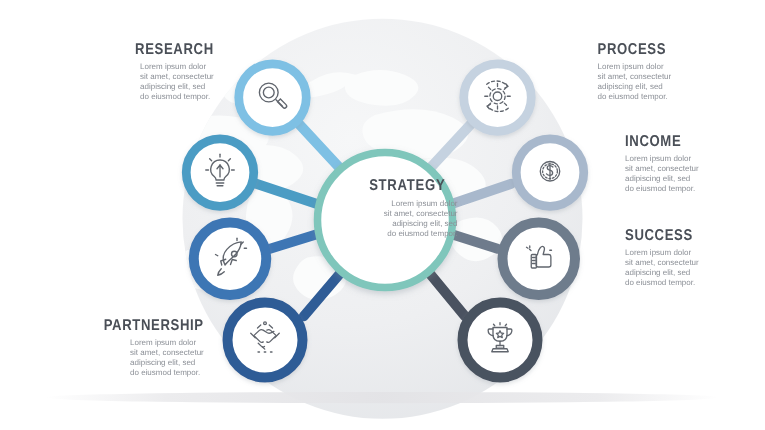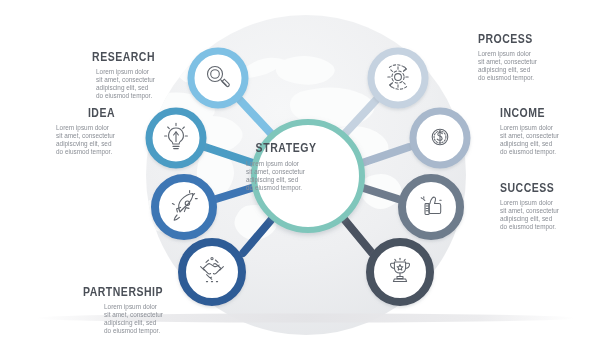--- a/index.html
+++ b/index.html
@@ -40,21 +40,21 @@
   }
   .label.right .title{transform-origin:left center;}
   .label.left  .title{transform-origin:right center;}
   .label.right{text-align:left;}
   .label.left {text-align:right;}
   .label.left .desc{display:inline-block;text-align:left;}
 
   
   .center-text{
     position:absolute;z-index:3;
-    width:120px;text-align:left;
+    width:120px;text-align:right;
     left:246px;top:142px;
   }
   .center-text .title{
     font-family:"Liberation Sans", sans-serif;
     font-weight:700;font-size:12.5px;letter-spacing:.7px;
     color:#4a4f57;margin:0 0 5px 0;line-height:1;
     transform:scaleX(.84);
   }
   .center-text .desc{
     font-size:6.4px;line-height:8.2px;color:#8b8f96;margin:0;
@@ -255,38 +255,31 @@
         <path d="M397 276.4 h6 v2.2 h-6z"></path>
         <path d="M394.4 279 h11.2 l1 2.4 h-13.2z"></path>
         <path d="M400 264.6 l.9 1.8 l2 .3 l-1.5 1.4 l.4 2 l-1.8 -1 l-1.8 1 l.4 -2 l-1.5 -1.4 l2 -.3z"></path>
         <line x1="394.8" y1="259.4" x2="395.8" y2="260.6"></line>
         <line x1="405.2" y1="259.4" x2="404.2" y2="260.6"></line>
         <line x1="400" y1="258.2" x2="400" y2="259.8"></line>
       </g>
     </g>
   </svg>
 
-  <div class="label left" style="left:0px;top:51px;width:155px;">
+  <div class="label left" style="left:0px;top:33px;width:155px;padding-left:16px;">
     <div class="title">RESEARCH</div>
     <div class="desc">Lorem ipsum dolor
 sit amet, consectetur
 adipiscing elit, sed
 do eiusmod tempor.</div>
   </div>
 
-  <div class="label left" style="left:0px;top:107px;width:115px;">
-    <div class="title">IDEA</div>
-    <div class="desc">Lorem ipsum dolor
-sit amet, consectetur
-adipiscving elit, sed
-do eiusmod tempor.</div>
-  </div>
-
-
-  <div class="label left" style="left:0px;top:254px;width:163px;margin-top:32px;">
+
+
+  <div class="label left" style="left:0px;top:254px;width:163px;">
     <div class="title">PARTNERSHIP</div>
     <div class="desc">Lorem ipsum dolor
 sit amet, consectetur
 adipiscing elit, sed
 do eiusmod tempor.</div>
   </div>
 
   <div class="label right" style="left:478px;top:33px;width:140px;">
     <div class="title">PROCESS</div>
     <div class="desc">Lorem ipsum dolor

